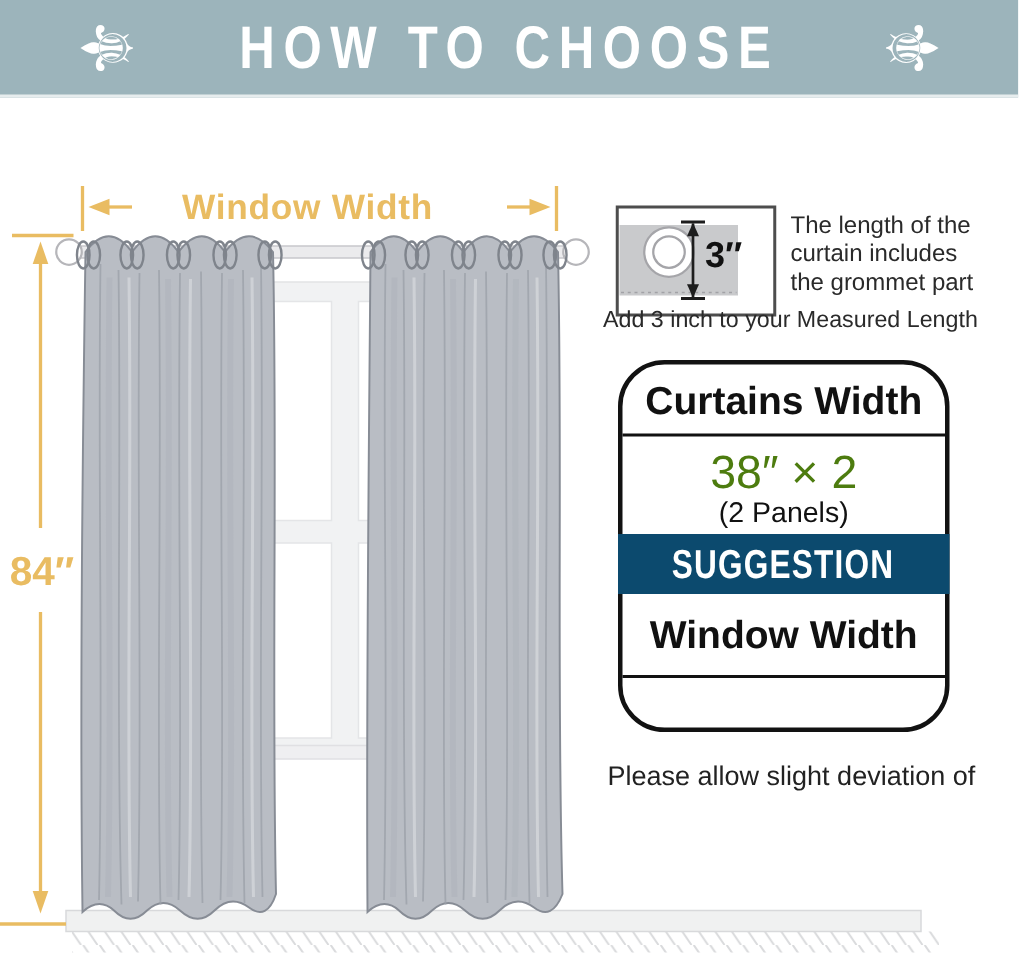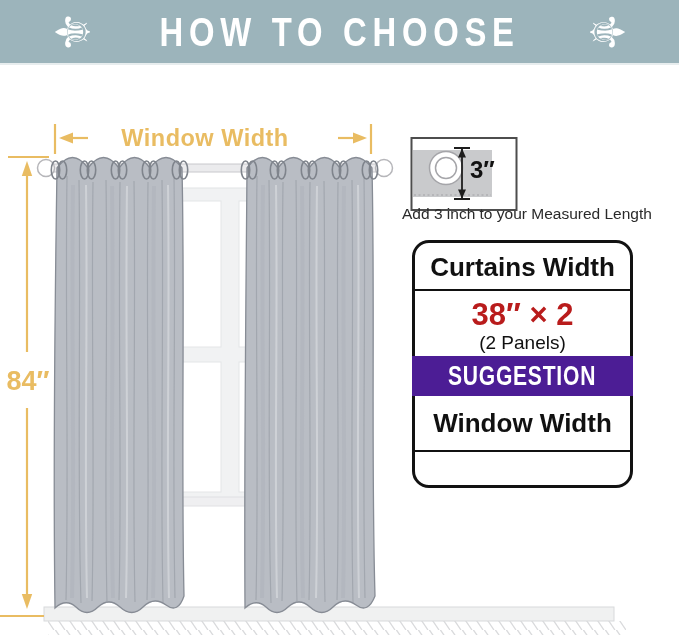--- a/index.html
+++ b/index.html
@@ -31,42 +31,42 @@
     position:absolute;left:527px;top:141px;width:150px;z-index:2;
     font-size:16px;line-height:19px;color:#2a2a2a;
   }
   #add-note{
     position:absolute;left:402px;top:205px;z-index:2;white-space:nowrap;
     font-size:15.5px;color:#2a2a2a;
   }
   
   #spec-box{
     position:absolute;left:412px;top:240px;width:221px;height:248px;box-sizing:border-box;
-    border:3px solid #121212;border-radius:17px;background:#ffffff;z-index:2;
+    border:3px solid #121212;border-radius:31px;background:#ffffff;z-index:2;
   }
   #spec-box .sb-label{
     position:absolute;left:0;right:0;text-align:center;color:#111111;
     font-weight:bold;font-size:26px;white-space:nowrap;
   }
   #sb-label-1{top:9px;}
   #sb-label-2{top:165px;font-size:27px;}
   .sb-line{position:absolute;left:0;right:0;border-top:2px solid #111111;}
   #sb-line-1{top:46px;}
   #sb-line-2{top:207px;}
   .sb-value{
-    position:absolute;left:0;right:0;text-align:center;color:#b91c1c;
-    font-size:31px;font-weight:bold;white-space:nowrap;
+    position:absolute;left:0;right:0;text-align:center;color:#4d7c0f;
+    font-size:31px;font-weight:normal;white-space:nowrap;
   }
   #sb-value-1{top:54px;}
   #sb-value-2{top:212px;font-size:27px;}
   #sb-panels{
     position:absolute;top:89px;left:0;right:0;text-align:center;color:#111111;font-size:19px;
   }
   #sb-band{
-    position:absolute;left:-3px;right:-3px;top:113px;height:40px;background:#4c1d95;
+    position:absolute;left:-3px;right:-3px;top:113px;height:40px;background:#0c4a6e;
     display:flex;align-items:center;justify-content:center;
   }
   #sb-band span{
     color:#ffffff;font-weight:bold;font-size:27px;letter-spacing:1px;
     transform:scaleX(.78);white-space:nowrap;line-height:1;
   }
   
   #footnote{
     position:absolute;left:405px;top:506px;z-index:2;
     font-size:18px;line-height:22px;color:#222222;
@@ -220,31 +220,37 @@
     <g stroke="#1d1d1d" stroke-width="2">
       <line x1="44" y1="12" x2="60" y2="12"></line>
       <line x1="44" y1="63" x2="60" y2="63"></line>
       <line x1="52" y1="13" x2="52" y2="62" stroke-width="1.8"></line>
     </g>
     <polygon points="52,12.5 48,21.5 56,21.5" fill="#1d1d1d"></polygon>
     <polygon points="52,62.5 48,53.5 56,53.5" fill="#1d1d1d"></polygon>
     <text x="60" y="42" font-size="24" font-weight="bold" fill="#111111">3″</text>
   </svg>
 
+  <div id="grommet-note">
+    <div>The length of the</div>
+    <div>curtain includes</div>
+    <div>the grommet part</div>
+  </div>
 
   <div id="add-note">Add 3 inch to your Measured Length</div>
 
   <div id="spec-box">
     <div class="sb-label" id="sb-label-1">Curtains Width</div>
     <div class="sb-line" id="sb-line-1"></div>
     <div class="sb-value" id="sb-value-1">38″ × 2</div>
     <div id="sb-panels">(2 Panels)</div>
     <div id="sb-band">
       <span>SUGGESTION</span>
     </div>
     <div class="sb-label" id="sb-label-2">Window Width</div>
     <div class="sb-line" id="sb-line-2"></div>
   </div>
 
   <div id="footnote">
+    <div>Please allow slight deviation of</div>
   </div>
 
 </div>
 
 </body></html>

